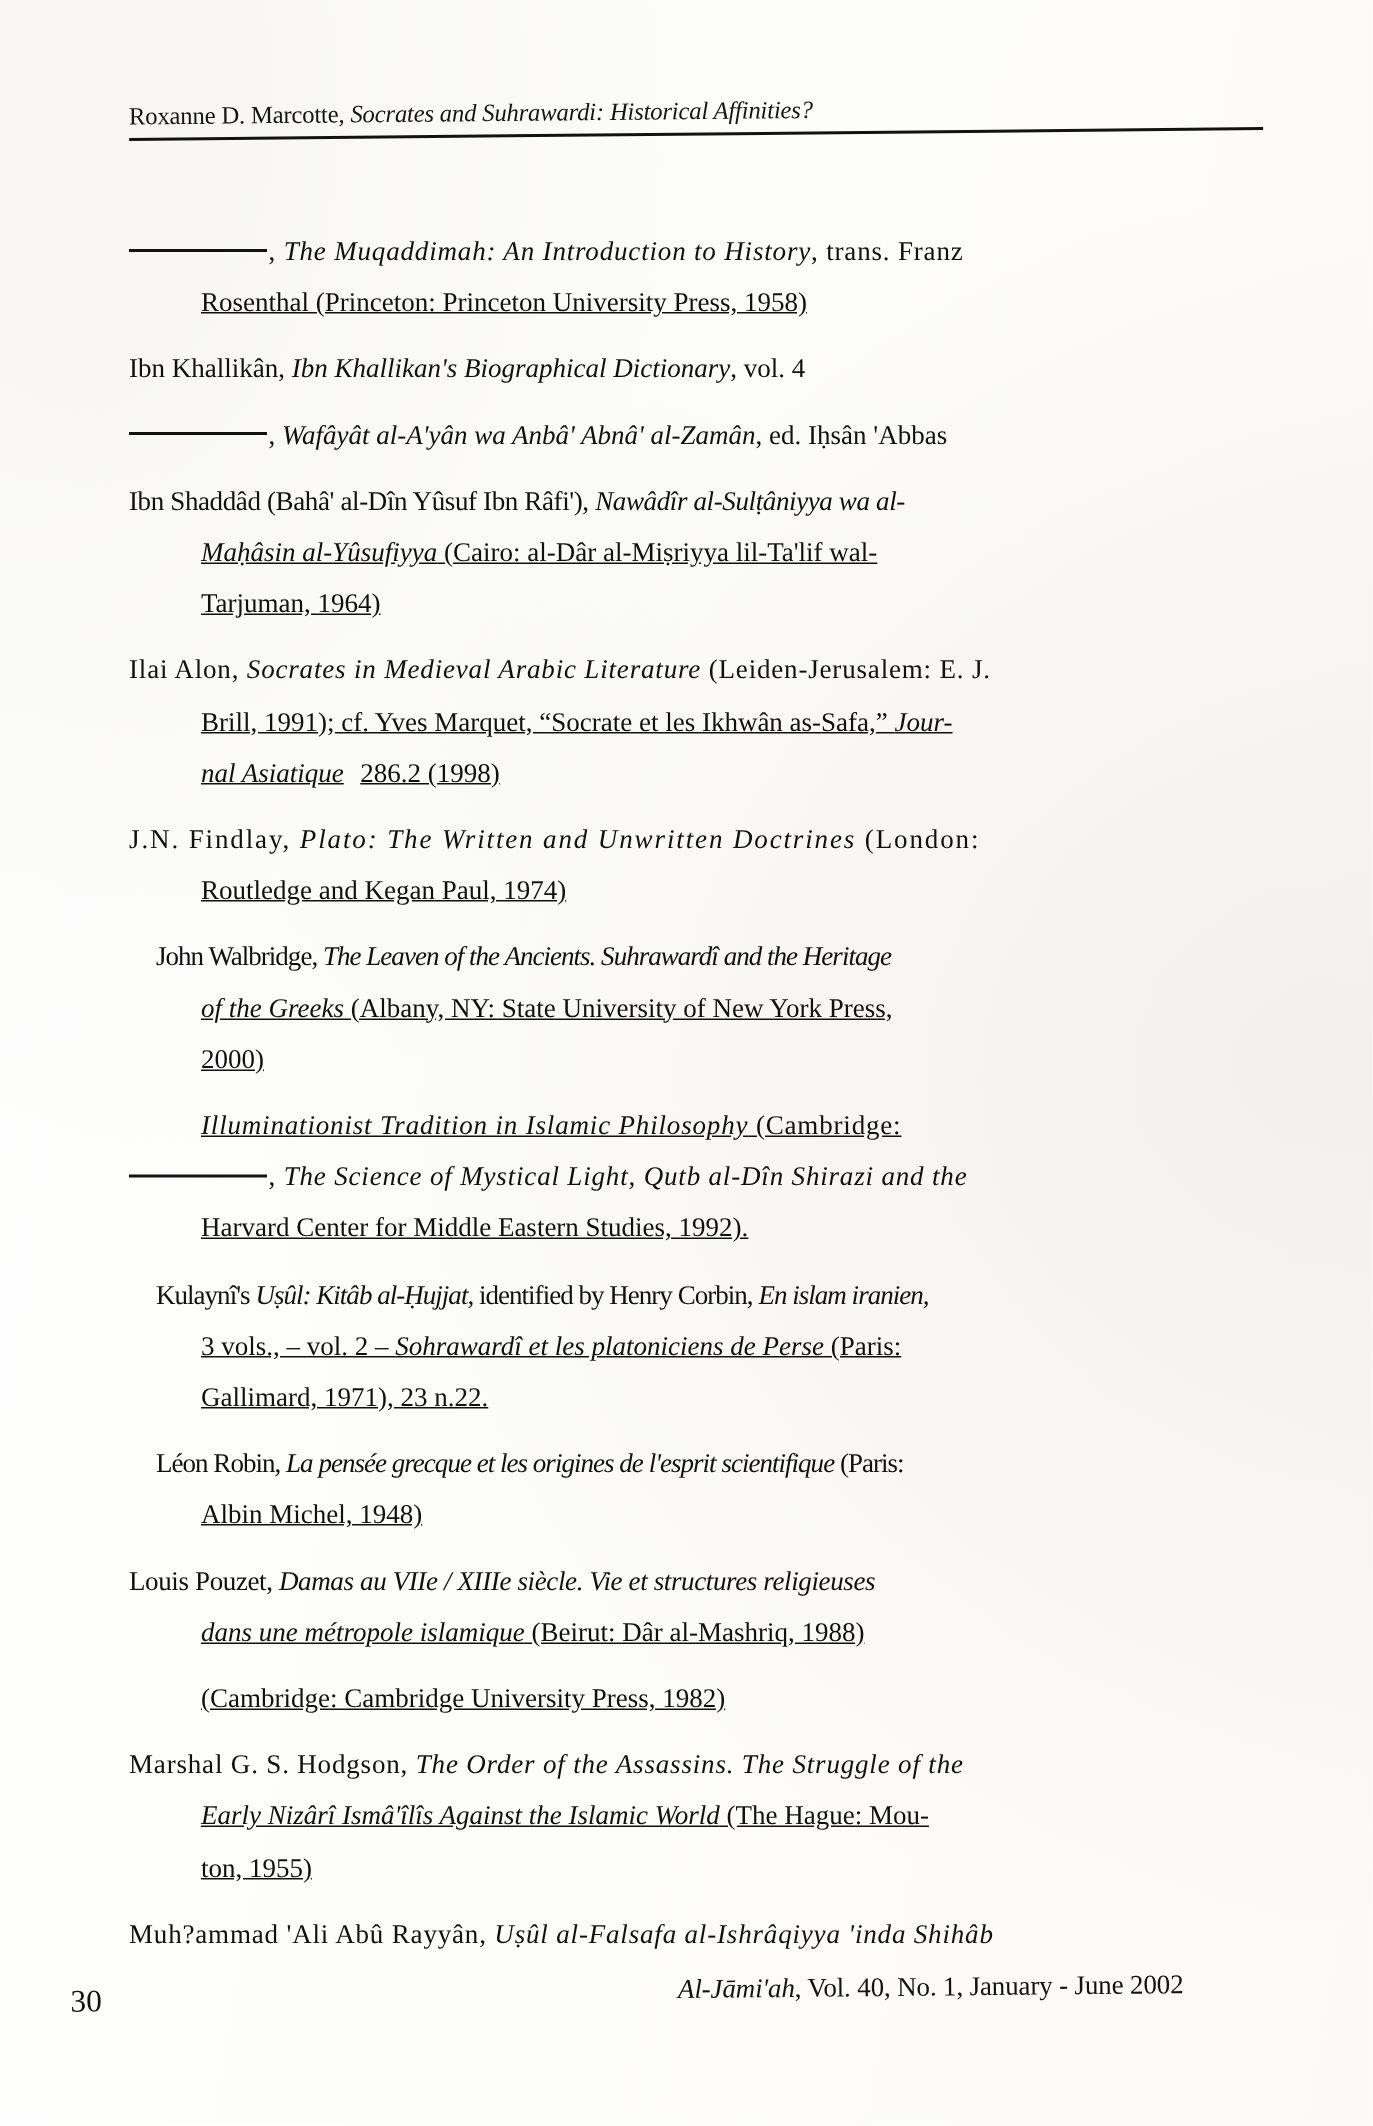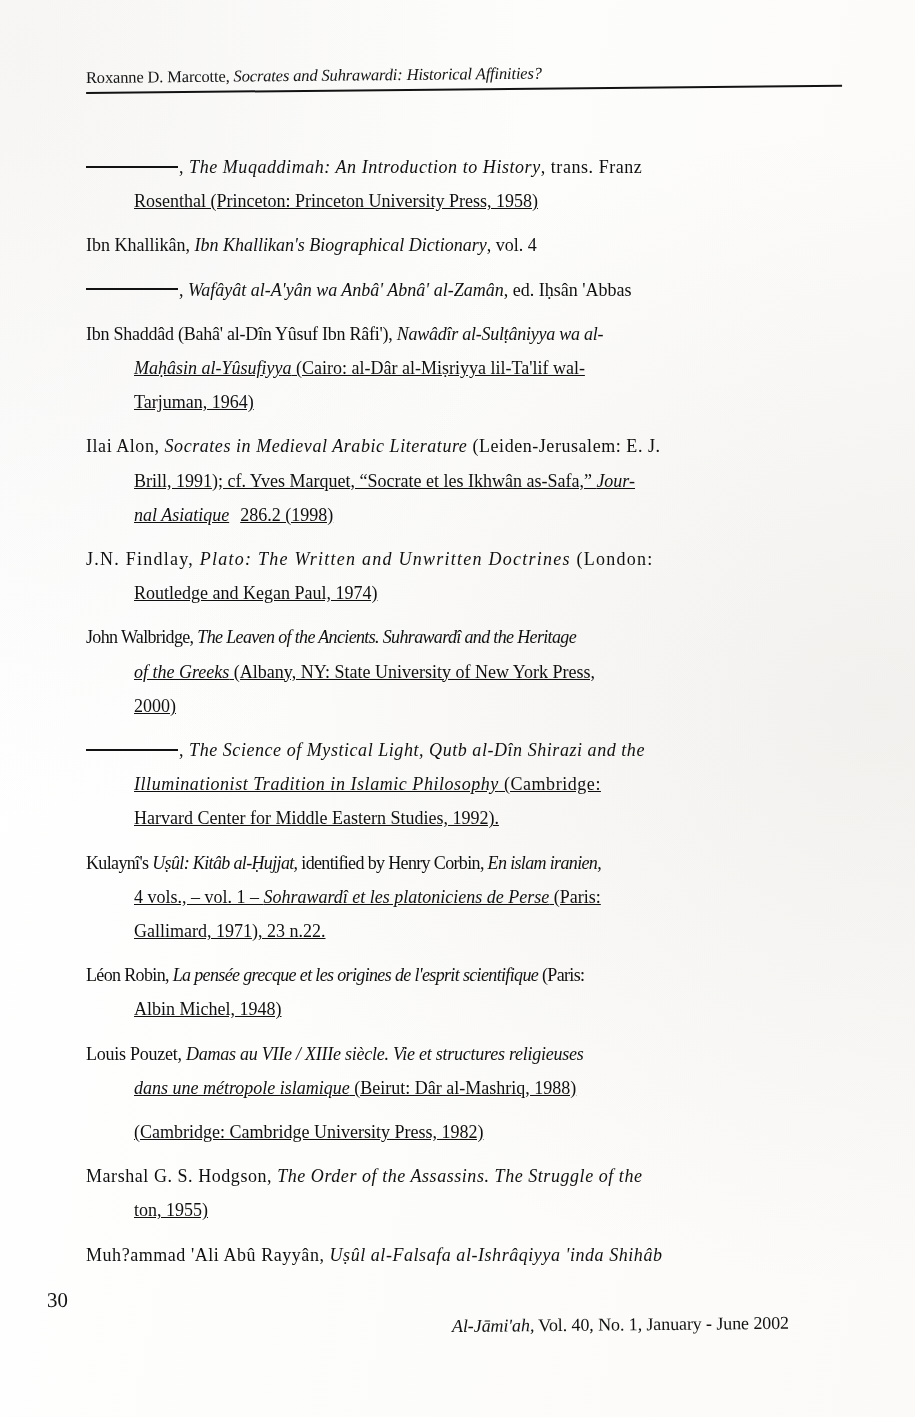--- a/index.html
+++ b/index.html
@@ -75,39 +75,39 @@
     color: #101010;
   }
   .line.indent {
     padding-left: 48px;
     text-decoration: underline;
   }
   
   .line.wide  { letter-spacing: 0.55px; }
   .line.wider { letter-spacing: 1.25px; }
   .line.tight { letter-spacing: -0.25px; }
-  .line.tighter { letter-spacing: -0.65px; }
+  .line.tighter { letter-spacing: -0.65px; margin-left: 18px; }
 
   .it { font-style: italic; }
   .gap { display: inline-block; width: 11px; }
 
   
   .emrule {
     display: inline-block;
     width: 92px;
     border-bottom: 2px solid #121212;
     vertical-align: 0.30em;
     margin-right: 1px;
   }
 
   
   .folio {
     position: absolute;
     left: 47px;
-    top: 1288px;
+    top: 1322px;
     font-size: 21px;
     color: #121212;
     transform: rotate(-0.6deg);
   }
   .colophon {
     position: absolute;
     left: 452px;
     top: 1316px;
     font-size: 18px;
     letter-spacing: -0.1px;
@@ -154,42 +154,43 @@
     <div class="entry">
       <div class="line wider"><span>J.N. Findlay, </span><span class="it">Plato: The Written and Unwritten Doctrines</span><span> (London:</span></div>
       <div class="line indent"><span>Routledge and Kegan Paul, 1974)</span></div>
     </div>
     <div class="entry">
       <div class="line tighter"><span>John Walbridge, </span><span class="it">The Leaven of the Ancients. Suhrawardî and the Heritage</span></div>
       <div class="line indent"><span class="it">of the Greeks</span><span> (Albany, NY: State University of New York Press,</span></div>
       <div class="line indent"><span>2000)</span></div>
     </div>
     <div class="entry">
+      <div class="line indent wide"><span class="it">Illuminationist Tradition in Islamic Philosophy</span><span> (Cambridge:</span></div>
       <div class="line wide"><span class="emrule"></span><span>, </span><span class="it">The Science of Mystical Light, Qutb al-Dîn Shirazi and the</span></div>
-      <div class="line indent wide"><span class="it">Illuminationist Tradition in Islamic Philosophy</span><span> (Cambridge:</span></div>
       <div class="line indent"><span>Harvard Center for Middle Eastern Studies, 1992).</span></div>
     </div>
     <div class="entry">
       <div class="line tighter"><span>Kulaynî's </span><span class="it">Uṣûl: Kitâb al-Ḥujjat,</span><span> identified by Henry Corbin, </span><span class="it">En islam iranien,</span></div>
-      <div class="line indent"><span>4 vols., – vol. 1 – </span><span class="it">Sohrawardî et les platoniciens de Perse</span><span> (Paris:</span></div>
+      <div class="line indent"><span>3 vols., – vol. 2 – </span><span class="it">Sohrawardî et les platoniciens de Perse</span><span> (Paris:</span></div>
       <div class="line indent"><span>Gallimard, 1971), 23 n.22.</span></div>
     </div>
     <div class="entry">
       <div class="line tighter"><span>Léon Robin, </span><span class="it">La pensée grecque et les origines de l'esprit scientifique</span><span> (Paris:</span></div>
       <div class="line indent"><span>Albin Michel, 1948)</span></div>
     </div>
     <div class="entry">
       <div class="line tight"><span>Louis Pouzet, </span><span class="it">Damas au VIIe / XIIIe siècle. Vie et structures religieuses</span></div>
       <div class="line indent"><span class="it">dans une métropole islamique</span><span> (Beirut: Dâr al-Mashriq, 1988)</span></div>
     </div>
     <div class="entry">
       <div class="line indent"><span>(Cambridge: Cambridge University Press, 1982)</span></div>
     </div>
     <div class="entry">
       <div class="line wide"><span>Marshal G. S. Hodgson, </span><span class="it">The Order of the Assassins. The Struggle of the</span></div>
+      <div class="line indent"><span class="it">Early Nizârî Ismâ'îlîs Against the Islamic World</span><span> (The Hague: Mou-</span></div>
       <div class="line indent"><span>ton, 1955)</span></div>
     </div>
     <div class="entry">
       <div class="line wide"><span>Muh?ammad 'Ali Abû Rayyân, </span><span class="it">Uṣûl al-Falsafa al-Ishrâqiyya 'inda Shihâb</span></div>
     </div>
   </div>
 
 <div class="folio">30</div>
 <div class="colophon">
   <span class="it">Al-Jāmi'ah</span><span>, Vol. 40, No. 1, January - June 2002</span>

